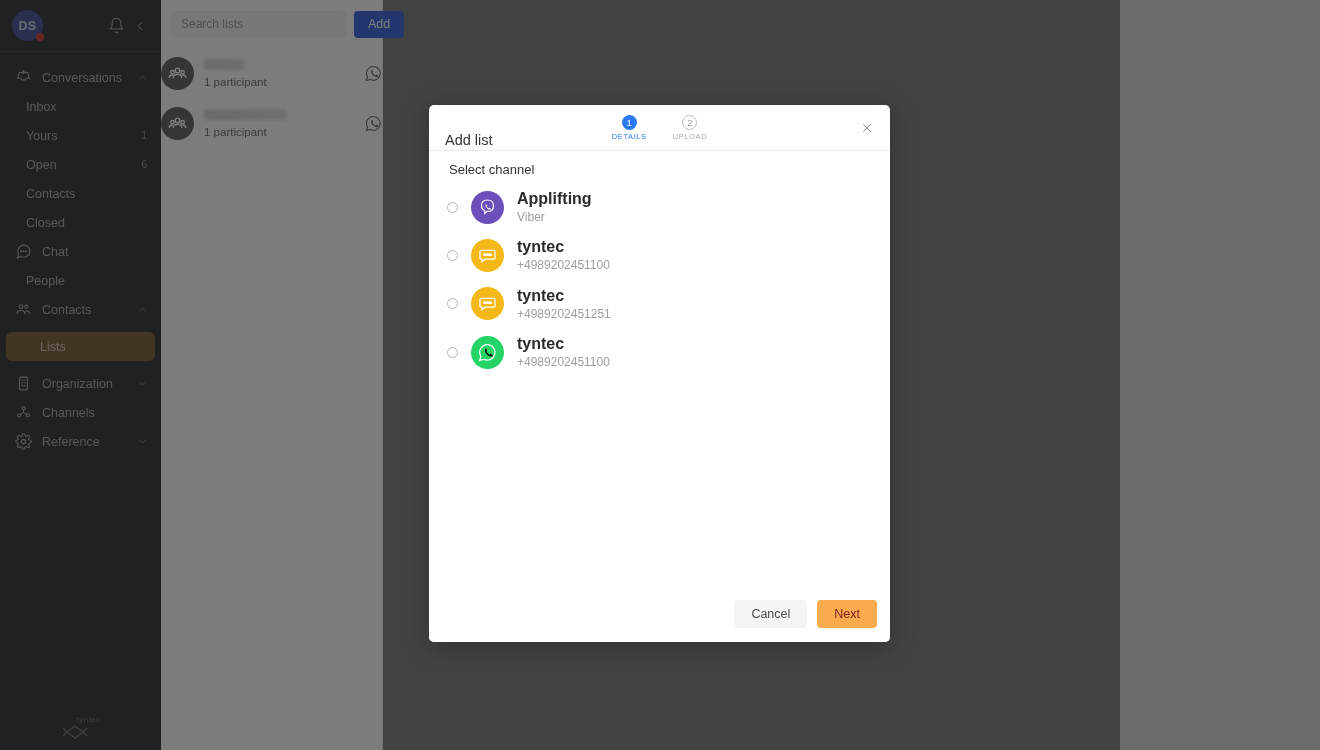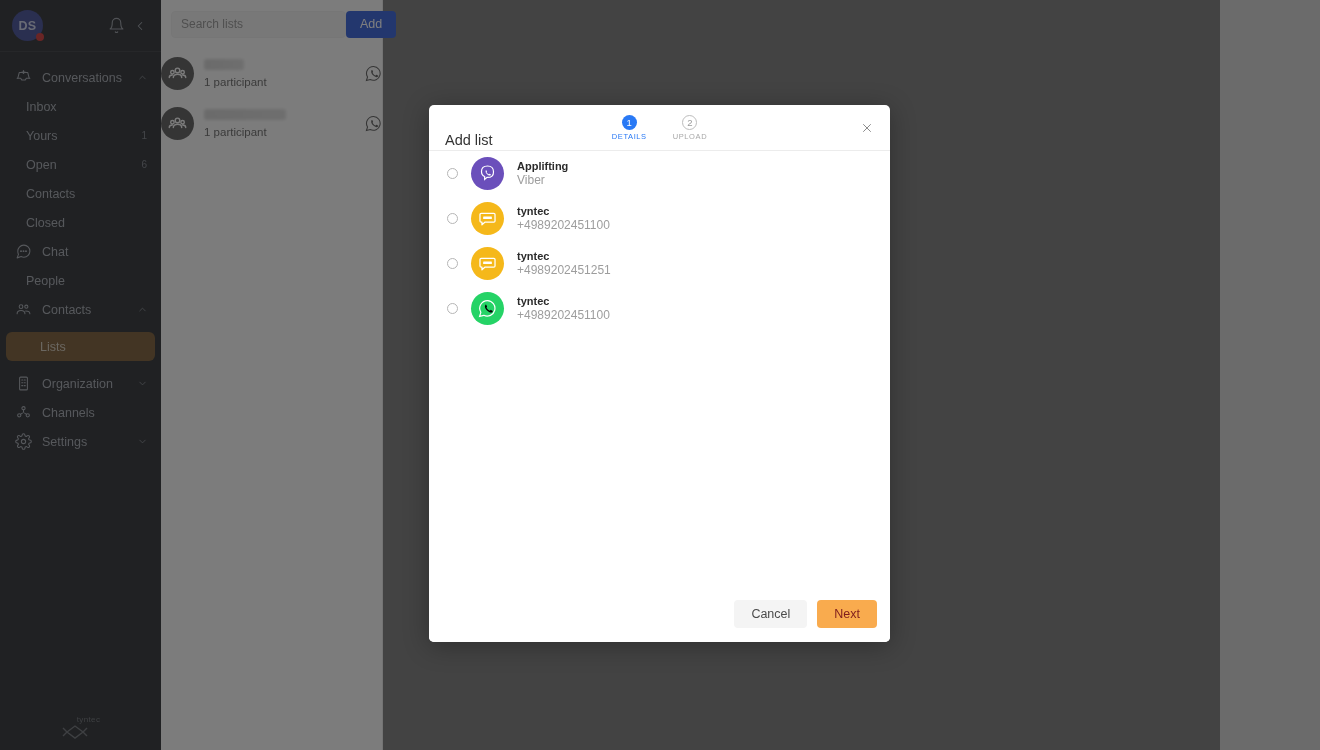--- a/index.html
+++ b/index.html
@@ -2,21 +2,21 @@
 <html><head>
 <meta charset="utf-8">
 <style>
   * { box-sizing: border-box; margin: 0; padding: 0; }
   html, body {
     width: 1320px; height: 750px;
     font-family: "Liberation Sans", sans-serif;
     overflow: hidden;
     background: #6b6b6b;
   }
-  #app { position: relative; width: 1220px; height: 750px; }
+  #app { position: relative; width: 1120px; height: 750px; }
 
   
   .sidebar {
     position: absolute; left: 0; top: 0;
     width: 161px; height: 750px;
     background: #14171c;
     z-index: 2;
   }
   .sb-top {
     height: 52px; display: flex; align-items: center;
@@ -68,21 +68,21 @@
   }
   .sb-logo .wm { font-size: 8px; letter-spacing: .4px; margin-left: 16px; margin-bottom: -2px; }
 
   
   .listpanel {
     position: absolute; left: 161px; top: 0;
     width: 222px; height: 750px;
     background: #fbfbfb;
     border-right: 1px solid #e6e6e6;
   }
-  .lp-head { height: 48px; display: flex; align-items: center; gap: 0; padding: 12px 10px; }
+  .lp-head { height: 48px; display: flex; align-items: center; gap: 8px; padding: 12px 10px; }
   .lp-search {
     flex: 1; height: 27px; border-radius: 4px;
     background: #f0f0f0; border: 1px solid #ececec;
     font-family: inherit; font-size: 12px; color: #333;
     padding: 0 9px;
   }
   .lp-search::placeholder { color: #8a8a8a; }
   .lp-add {
     height: 27px; padding: 0 14px; border: none; border-radius: 4px;
     background: #1d4ed8; color: #fff; font-size: 12.5px;
@@ -160,21 +160,21 @@
   .ch-scroll::-webkit-scrollbar { width: 5px; }
   .ch-scroll::-webkit-scrollbar-thumb { background: #d5d5d5; border-radius: 3px; }
   .ch-scroll::-webkit-scrollbar-track { background: transparent; }
   .ch-row { display: flex; align-items: center; gap: 13px; padding: 6px 0; cursor: pointer; }
   .ch-radio {
     width: 11px; height: 11px; border-radius: 50%;
     border: 1px solid #b6b6b6; flex: none; margin-left: 4px; background: #fff;
   }
   .ch-av { width: 33px; height: 33px; border-radius: 50%; flex: none; display: flex; align-items: center; justify-content: center; }
   .ch-meta { min-width: 0; }
-  .ch-nm { font-size: 11px; color: #2b2b2b; font-weight: 700; line-height: 1.3; }
+  .ch-nm { font-size: 16px; color: #2b2b2b; font-weight: 700; line-height: 1.3; }
   .ch-sub { font-size: 12px; color: #9d9d9d; line-height: 1.3; }
 
   .m-foot { flex: none; height: 57px; display: flex; align-items: center; justify-content: flex-end; gap: 10px; padding: 0 13px; background: #fff; }
   .btn { height: 28px; padding: 0 17px; border: none; border-radius: 4px; font-family: inherit; font-size: 12.5px; cursor: pointer; }
   .btn-cancel { background: #f4f4f4; color: #4b4b4b; }
   .btn-next { background: #f9ab4e; color: #7f1d1d; }
 </style>
 </head>
 <body>
 
@@ -296,21 +296,21 @@
           </span>
           <span class="lbl">Channels</span>
         </div>
         <div class="sb-row">
           <span class="ico">
             <svg width="17" height="17" viewBox="0 0 24 24" fill="none" stroke="currentColor" stroke-width="1.5" stroke-linecap="round" stroke-linejoin="round">
               <circle cx="12" cy="12" r="3"></circle>
               <path d="M19.4 15a1.6 1.6 0 0 0 .3 1.8l.1.1a2 2 0 1 1-2.8 2.8l-.1-.1a1.6 1.6 0 0 0-1.8-.3 1.6 1.6 0 0 0-1 1.5V21a2 2 0 1 1-4 0v-.1A1.6 1.6 0 0 0 9 19.4a1.6 1.6 0 0 0-1.8.3l-.1.1a2 2 0 1 1-2.8-2.8l.1-.1a1.6 1.6 0 0 0 .3-1.8 1.6 1.6 0 0 0-1.5-1H3a2 2 0 1 1 0-4h.1A1.6 1.6 0 0 0 4.6 9a1.6 1.6 0 0 0-.3-1.8l-.1-.1a2 2 0 1 1 2.8-2.8l.1.1a1.6 1.6 0 0 0 1.8.3H9a1.6 1.6 0 0 0 1-1.5V3a2 2 0 1 1 4 0v.1a1.6 1.6 0 0 0 1 1.5 1.6 1.6 0 0 0 1.8-.3l.1-.1a2 2 0 1 1 2.8 2.8l-.1.1a1.6 1.6 0 0 0-.3 1.8V9a1.6 1.6 0 0 0 1.5 1H21a2 2 0 1 1 0 4h-.1a1.6 1.6 0 0 0-1.5 1z"></path>
             </svg>
           </span>
-          <span class="lbl">Settings</span>
+          <span class="lbl">Reference</span>
           <span class="chev">
             <svg width="11" height="11" viewBox="0 0 24 24" fill="none" stroke="currentColor" stroke-width="2" stroke-linecap="round" stroke-linejoin="round">
               <polyline points="6 9 12 15 18 9"></polyline>
             </svg>
           </span>
         </div>
       </div>
 
     <div class="sb-logo">
       <div class="wm">tyntec</div>
@@ -392,20 +392,21 @@
         </div>
       <button class="m-close">
         <svg width="14" height="14" viewBox="0 0 24 24" fill="none" stroke="currentColor" stroke-width="1.7" stroke-linecap="round">
           <line x1="18" y1="6" x2="6" y2="18"></line>
             <line x1="6" y1="6" x2="18" y2="18"></line>
         </svg>
       </button>
     </div>
 
     <div class="m-body">
+      <div class="ch-title">Select channel</div>
       <div class="ch-scroll" id="ch-scroll">
           <div class="ch-row">
             <span class="ch-radio"></span>
      <span class="ch-av" style="background:#6b4fbb">
               <svg width="19" height="19" viewBox="0 0 24 24" fill="none" stroke="#fff" stroke-width="1.5" stroke-linecap="round">
                 <path d="M12 2.5c-4.8 0-7.6 2.6-7.6 7 0 3.3 1.6 5.5 4 6.3v3.7l3-2.6c.2 0 .4.1.6.1 4.8 0 7.6-2.6 7.6-7s-2.8-7.5-7.6-7.5z"></path>
                 <path d="M9.6 8.2c.1-.2.3-.2.4-.2h.4c.2 0 .3 0 .4.4l.5 1.2c.1.2 0 .3-.1.4l-.3.3c-.1.1-.2.2 0 .4.2.3.6.9 1.2 1.4.7.6 1.3.8 1.5.9.1 0 .3 0 .4-.1l.4-.5c.1-.1.2-.1.3-.1l1.2.6c.2.1.3.2.3.3s0 .6-.2.9c-.2.2-.7.5-1.1.5-1.1 0-2.4-.7-3.5-1.7-1-1.1-1.8-2.4-1.8-3.5 0-.5.2-.9.4-1.1z" fill="#fff" stroke="none"></path>
               </svg>
             </span>
      <span class="ch-meta">

